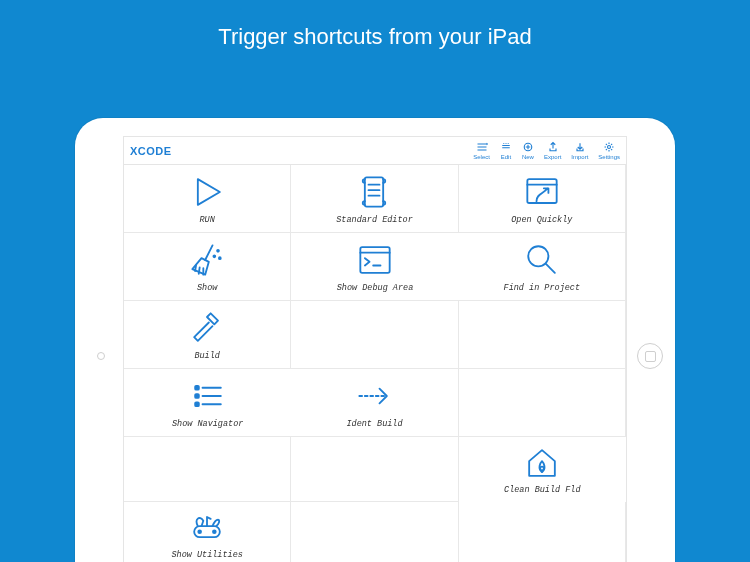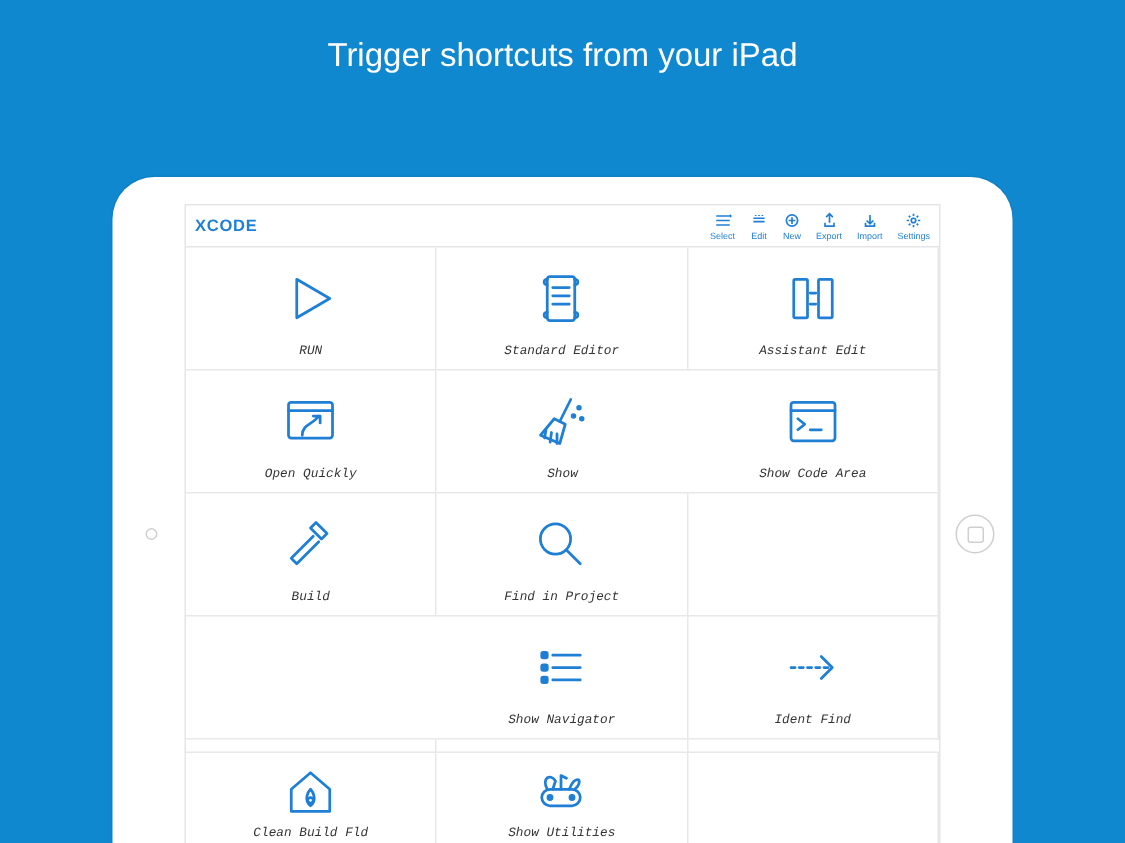--- a/index.html
+++ b/index.html
@@ -203,30 +203,20 @@
       <div class="cell">
         <div class="icon-box">
           <svg viewBox="0 0 48 48">
               <rect x="14" y="8" width="20" height="32" rx="2"></rect>
               <path d="M14 10c-3 0-3 4 0 4M34 10c3 0 3 4 0 4M14 38c-3 0-3-4 0-4M34 38c3 0 3-4 0-4M18 16h12M18 22h12M18 28h12"></path>
             </svg>
         </div>
         <div class="cell-label">Standard Editor</div>
       </div>
 
-      <div class="cell">
-        <div class="icon-box">
-          <svg viewBox="0 0 48 48">
-              <rect x="10" y="10" width="10" height="28" rx="1"></rect>
-              <rect x="28" y="10" width="10" height="28" rx="1"></rect>
-              <path d="M22 20h4M22 28h4"></path>
-            </svg>
-        </div>
-        <div class="cell-label">Assistant Edit</div>
-      </div>
 
       <div class="cell">
         <div class="icon-box">
           <svg viewBox="0 0 48 48">
               <rect x="8" y="10" width="32" height="26" rx="2"></rect>
               <path d="M8 16h32"></path>
               <path d="M18 34 C18 26 26 26 30 20 M26 20h5v5"></path>
             </svg>
         </div>
         <div class="cell-label">Open Quickly</div>
@@ -247,41 +237,41 @@
       </div>
 
       <div class="cell">
         <div class="icon-box">
           <svg viewBox="0 0 48 48">
               <rect x="8" y="10" width="32" height="28" rx="2"></rect>
               <path d="M8 16h32"></path>
               <path d="M13 22l5 4-5 4M22 30h8"></path>
             </svg>
         </div>
-        <div class="cell-label">Show Code Area</div>
+        <div class="cell-label">Show Debug Area</div>
+      </div>
+
+      <div class="cell">
+        <div class="icon-box">
+          <svg viewBox="0 0 48 48">
+              <circle cx="20" cy="20" r="11"></circle>
+              <path d="M28 28 L38 38"></path>
+            </svg>
+        </div>
+        <div class="cell-label">Find in Project</div>
       </div>
 
       <div class="cell">
         <div class="icon-box">
           <svg viewBox="0 0 48 48">
               <path d="M28 8 L36 16 L32 20 L24 12 Z"></path>
               <path d="M26 18 L10 34 L14 38 L30 22"></path>
             </svg>
         </div>
         <div class="cell-label">Build</div>
-      </div>
-
-      <div class="cell">
-        <div class="icon-box">
-          <svg viewBox="0 0 48 48">
-              <circle cx="20" cy="20" r="11"></circle>
-              <path d="M28 28 L38 38"></path>
-            </svg>
-        </div>
-        <div class="cell-label">Find in Project</div>
       </div>
 
       <div class="cell empty"></div>
       <div class="cell empty"></div>
 
       <div class="cell">
         <div class="icon-box">
           <svg viewBox="0 0 48 48">
               <rect x="10" y="13" width="4" height="4" rx="1" fill="#1f7fd4"></rect>
               <rect x="10" y="22" width="4" height="4" rx="1" fill="#1f7fd4"></rect>
@@ -292,21 +282,21 @@
         <div class="cell-label">Show Navigator</div>
       </div>
 
       <div class="cell">
         <div class="icon-box">
           <svg viewBox="0 0 48 48">
               <path d="M8 24h30" stroke-dasharray="3 3"></path>
               <path d="M30 16l8 8-8 8"></path>
             </svg>
         </div>
-        <div class="cell-label">Ident Find</div>
+        <div class="cell-label">Ident Build</div>
       </div>
 
       <div class="cell empty"></div>
       <div class="cell empty"></div>
       <div class="cell empty"></div>
 
       <div class="cell">
         <div class="icon-box">
           <svg viewBox="0 0 48 48">
               <path d="M10 38 V22 L24 10 L38 22 V38 Z"></path>

